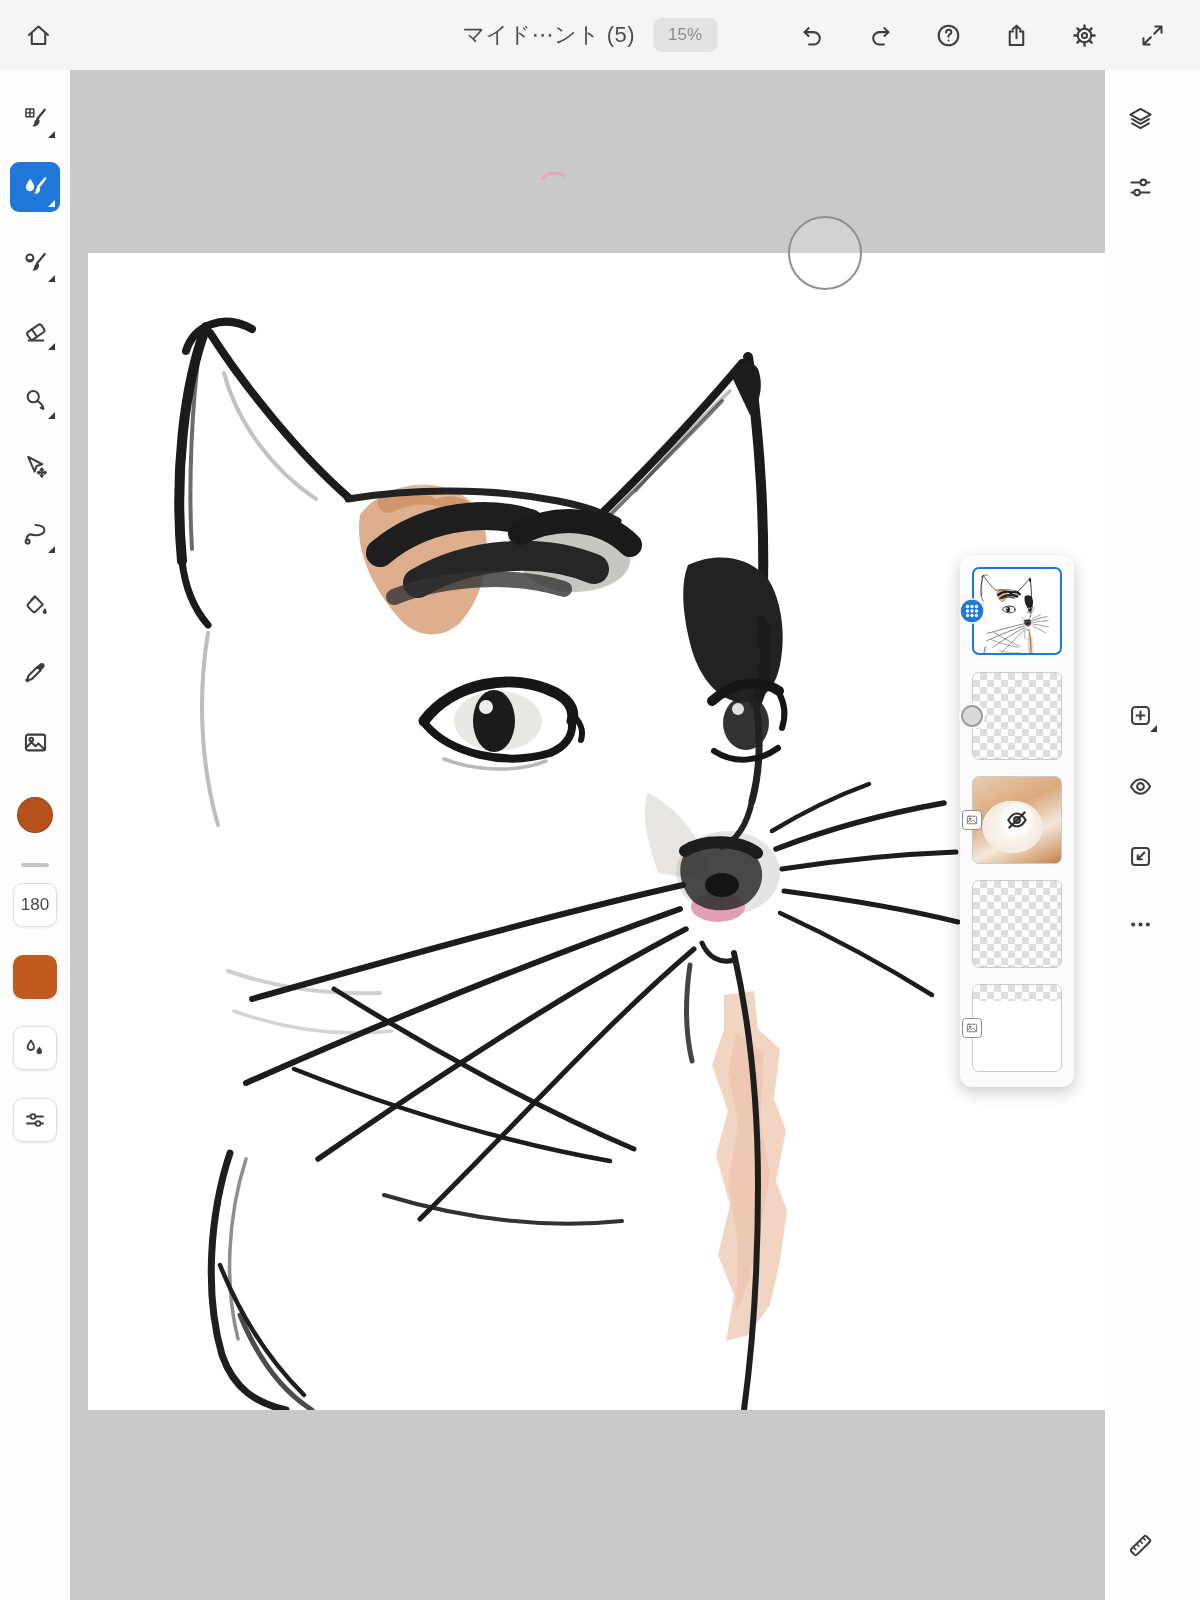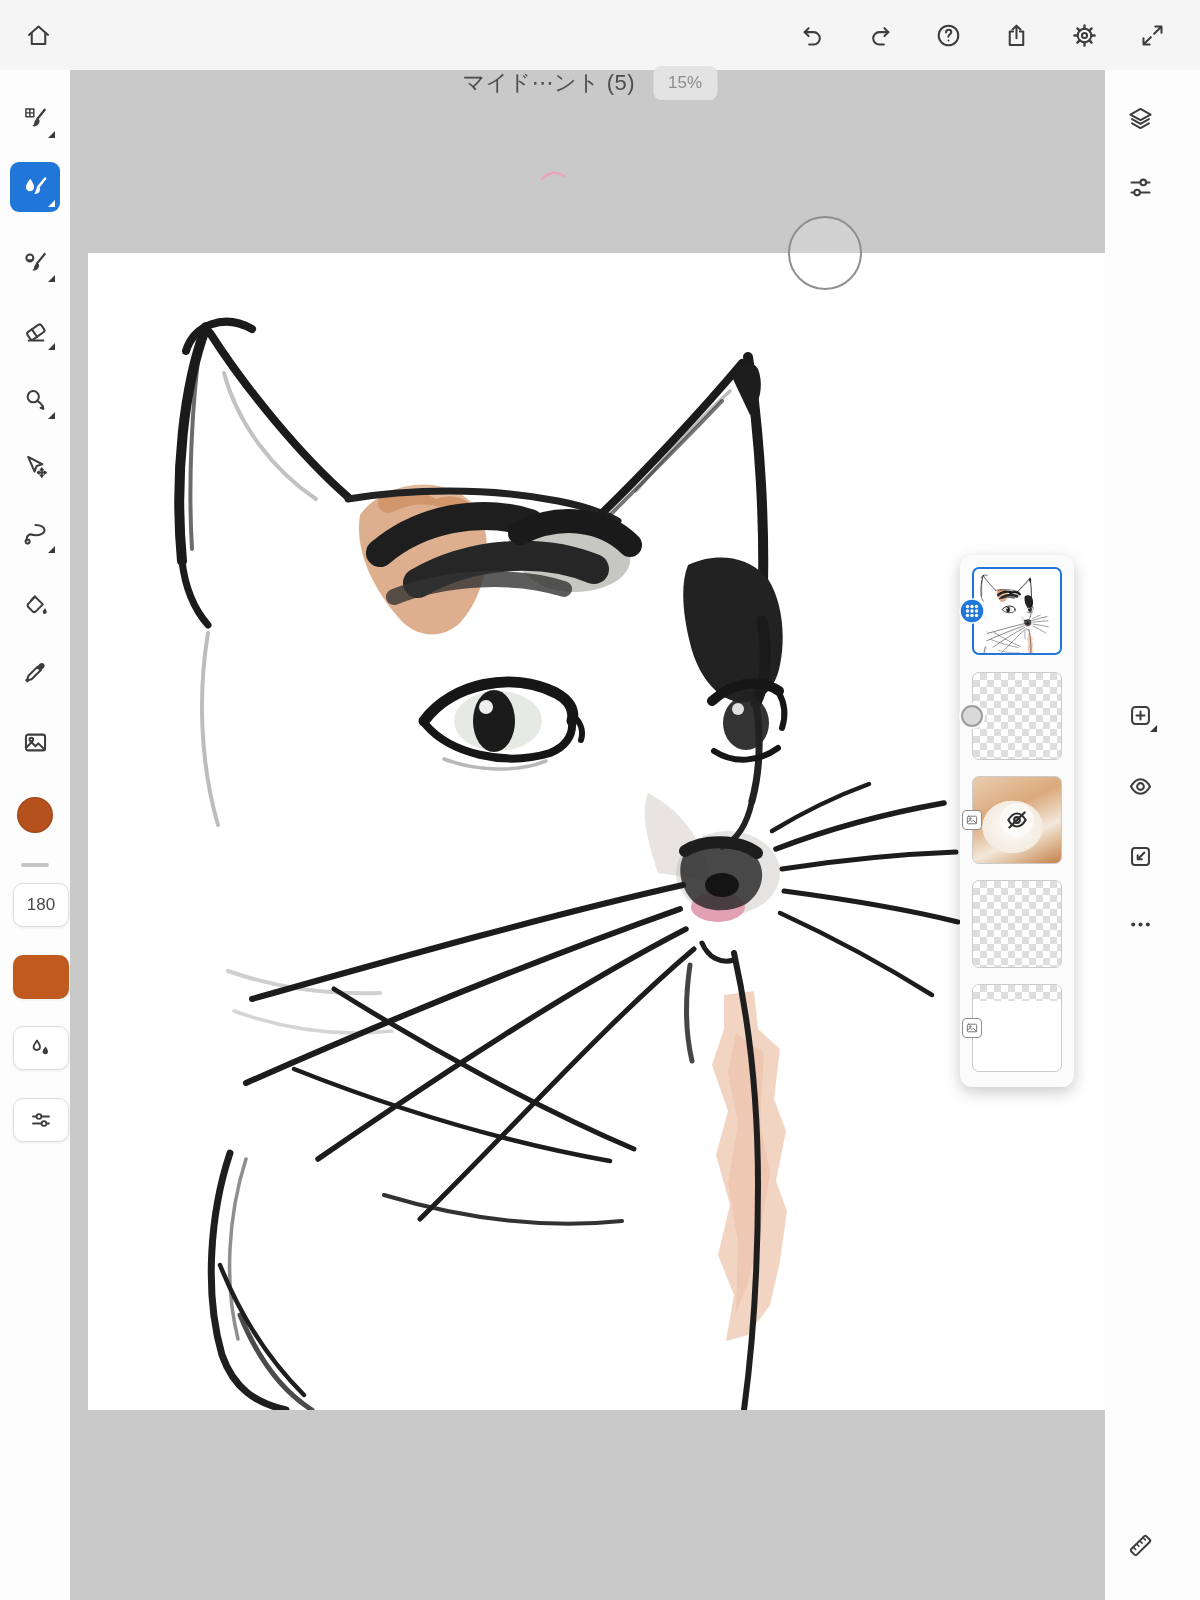--- a/index.html
+++ b/index.html
@@ -5,36 +5,36 @@
   * { margin:0; padding:0; box-sizing:border-box; }
   html,body { width:1200px; height:1600px; overflow:hidden; background:#fff;
               font-family:"Liberation Sans","DejaVu Sans",sans-serif; }
   .app { position:absolute; width:1200px; height:1600px; }
 
   
   .topbar { position:absolute; top:0; left:0; width:1200px; height:70px; background:#f5f5f6; z-index:30; }
   .icon-btn { background:none; border:none; cursor:pointer; display:flex; align-items:center; justify-content:center; }
   .icon-btn svg { width:27px; height:27px; stroke:#3d3d3d; stroke-width:1.8; fill:none; stroke-linecap:round; stroke-linejoin:round; }
   .home-btn { position:absolute; left:18px; top:15px; width:40px; height:40px; }
-  .title-group { position:absolute; left:50%; top:0; height:70px; transform:translateX(-54%); display:flex; align-items:center; gap:18px;margin-top:48px; }
+  .title-group { position:absolute; left:50%; top:0; height:70px; transform:translateX(-54%); display:flex; align-items:center; gap:18px; }
   .doc-title { font-size:22px; color:#4c4c4c; letter-spacing:.5px; white-space:nowrap; }
   .zoom-badge { background:#e3e3e4; color:#8d8d8d; font-size:17px; border-radius:8px; padding:7px 15px; }
   .topbar-actions { position:absolute; right:34px; top:0; height:70px; display:flex; align-items:center; gap:41px; }
 
   
   .left-rail { position:absolute; left:0; top:70px; width:70px; bottom:0; background:#fdfdfd; z-index:20; }
   .tool-btn { position:absolute; left:10px; width:50px; height:50px; border:none; background:transparent; border-radius:9px; cursor:pointer; display:flex; align-items:center; justify-content:center; }
   .tool-btn svg { width:27px; height:27px; stroke:#3d3d3d; stroke-width:1.8; fill:none; stroke-linecap:round; stroke-linejoin:round; }
   .tool-btn.active { background:#2176d9; }
   .tool-btn.active svg { stroke:#fff; }
   .corner-tri { position:absolute; right:5px; bottom:5px; width:0; height:0; border-left:7px solid transparent; border-bottom:7px solid #393939; }
   .tool-btn.active .corner-tri { border-bottom-color:#fff; }
   .color-dot { position:absolute; left:17px; width:36px; height:36px; border-radius:50%; background:#b4511d; border:1px solid rgba(0,0,0,.15); cursor:pointer; }
   .opt-divider { position:absolute; left:21px; width:28px; height:4px; border-radius:2px; background:#c4c4c4; }
-  .opt-card { position:absolute; left:13px; width:56px; height:44px; background:#fff; border:1px solid #dedede; border-radius:10px; box-shadow:0 1px 3px rgba(0,0,0,.08); display:flex; align-items:center; justify-content:center; cursor:pointer; }
+  .opt-card { position:absolute; left:13px; width:44px; height:44px; background:#fff; border:1px solid #dedede; border-radius:10px; box-shadow:0 1px 3px rgba(0,0,0,.08); display:flex; align-items:center; justify-content:center; cursor:pointer; }
   .opt-card svg { width:24px; height:24px; stroke:#3d3d3d; stroke-width:1.8; fill:none; stroke-linecap:round; stroke-linejoin:round; }
   .size-value { font-size:17px; color:#4a4a4a; }
   .opt-card.swatch { background:#c05a1f; border:none; }
 
   
   .canvas-area { position:absolute; left:70px; top:70px; right:95px; bottom:0; background:#c9c9c9; z-index:1; }
   .canvas { position:absolute; left:18px; top:183px; width:1017px; height:1157px; background:#fff; overflow:hidden; }
   .brush-cursor { position:absolute; left:718px; top:146px; width:74px; height:74px; border:2.5px solid #8f8f8f; border-radius:50%; background:rgba(255,255,255,.18); }
   .stray-mark { position:absolute; left:470px; top:98px; width:26px; height:16px; }
 

